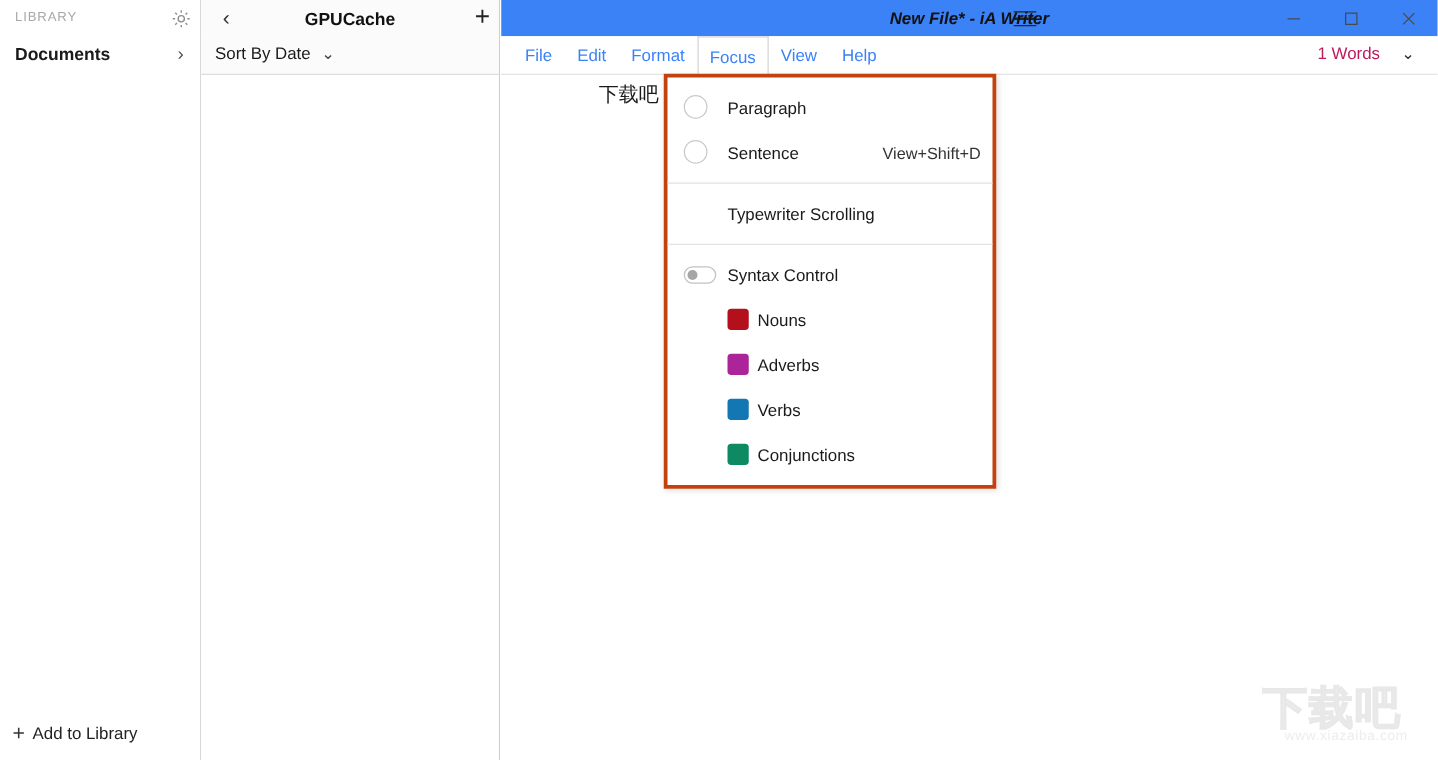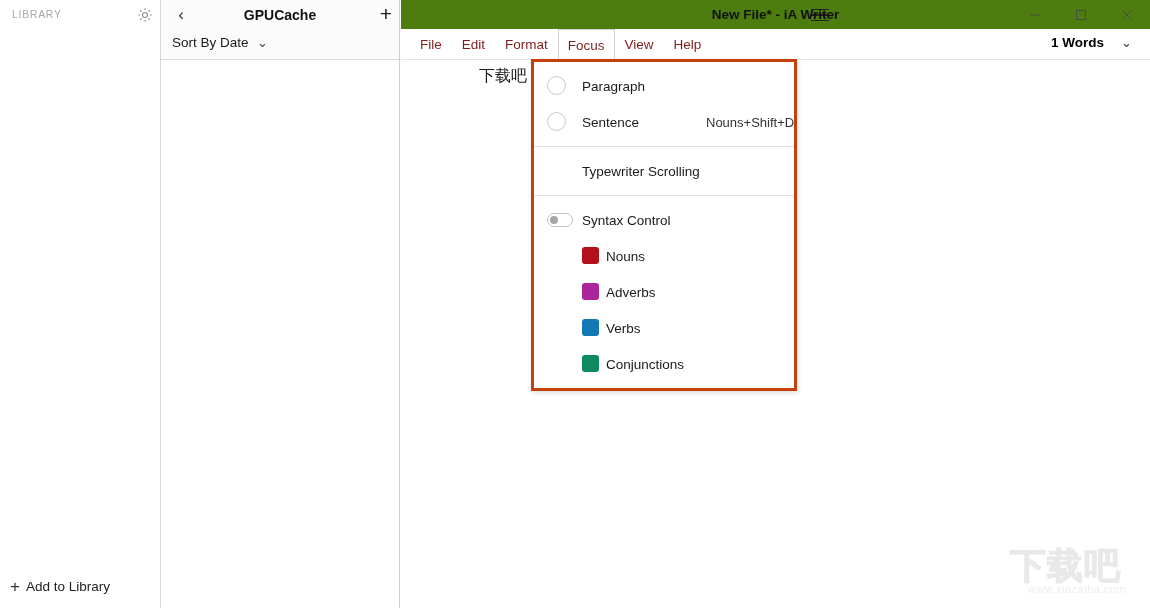--- a/index.html
+++ b/index.html
@@ -167,21 +167,22 @@
   .doclist-body {
     position: absolute;
     left: 0; top: 60px;
     width: 238px; bottom: 0;
     background: #ffffff;
   }
   .titlebar {
     position: absolute;
     left: 401px; top: 0;
     right: 0; height: 29px;
-    background: #4d7c0f;
+    background: #3b82f6;
+    font-style: italic;
   }
   .hamburger {
     position: absolute;
     left: 410px; top: 5px;
     width: 22px; height: 20px;
     cursor: pointer;
     display: flex;
     flex-direction: column;
     justify-content: center;
     gap: 4px;
@@ -232,42 +233,41 @@
     left: 9px; top: 0;
     height: 31px;
     display: flex;
     align-items: stretch;
   }
   .menu-item {
     display: flex;
     align-items: center;
     padding: 0 9px;
     font-size: 13.5px;
-    color: #7f1d1d;
+    color: #3b82f6;
     cursor: pointer;
     border: 1px solid transparent;
     box-sizing: border-box;
   }
   .menu-item.active {
     background: #ffffff;
     border-left: 1px solid #d4d4d4;
     border-right: 1px solid #d4d4d4;
     border-top: 1px solid #d4d4d4;
     border-bottom: 1px solid #ffffff;
     position: relative;
     z-index: 31;
     margin-bottom: -1px;
   }
   .wordcount {
     position: absolute;
     right: 46px; top: 6px;
     font-size: 13.5px;
-    color: #000000;
-    cursor: pointer;
-    font-weight: bold;
+    color: #be185d;
+    cursor: pointer;
   }
   .wordcount-chev {
     position: absolute;
     right: 18px; top: 6px;
     font-size: 13px;
     color: #333;
     cursor: pointer;
   }
 
   
@@ -409,20 +409,24 @@
       <div class="library-title">LIBRARY</div>
       <div class="gear-btn">
         <svg width="16" height="16" viewBox="0 0 16 16">
           <g fill="none" stroke="#8d8d8d" stroke-width="1.1">
             <circle cx="8" cy="8" r="2.5"></circle>
             <path d="M8 1.2v1.9M8 12.9v1.9M1.2 8h1.9M12.9 8h1.9M3.2 3.2l1.35 1.35M11.45 11.45l1.35 1.35M12.8 3.2l-1.35 1.35M4.55 11.45L3.2 12.8"></path>
           </g>
         </svg>
       </div>
     </div>
+    <div class="lib-item">
+      <div class="lib-item-label">Documents</div>
+      <div class="lib-chevron">›</div>
+    </div>
     <div class="add-library">
       <div class="add-plus">+</div>
       <div class="add-library-label">Add to Library</div>
     </div>
   </div>
 
   <div class="doclist-pane">
     <div class="doclist-titlebar">
       <div class="back-chev">‹</div>
       <div class="doclist-title">GPUCache</div>
@@ -488,21 +492,21 @@
   <div class="dropdown">
 
     <div class="dd-section">
       <div class="dd-row">
         <span class="dd-radio"></span>
         <span class="dd-label">Paragraph</span>
       </div>
       <div class="dd-row">
         <span class="dd-radio"></span>
         <span class="dd-label">Sentence</span>
-        <span class="dd-shortcut">Nouns+Shift+D</span>
+        <span class="dd-shortcut">View+Shift+D</span>
       </div>
     </div>
 
     <div class="dd-sep"></div>
 
     <div class="dd-section">
       <div class="dd-row">
         <span class="dd-label">Typewriter Scrolling</span>
       </div>
     </div>

